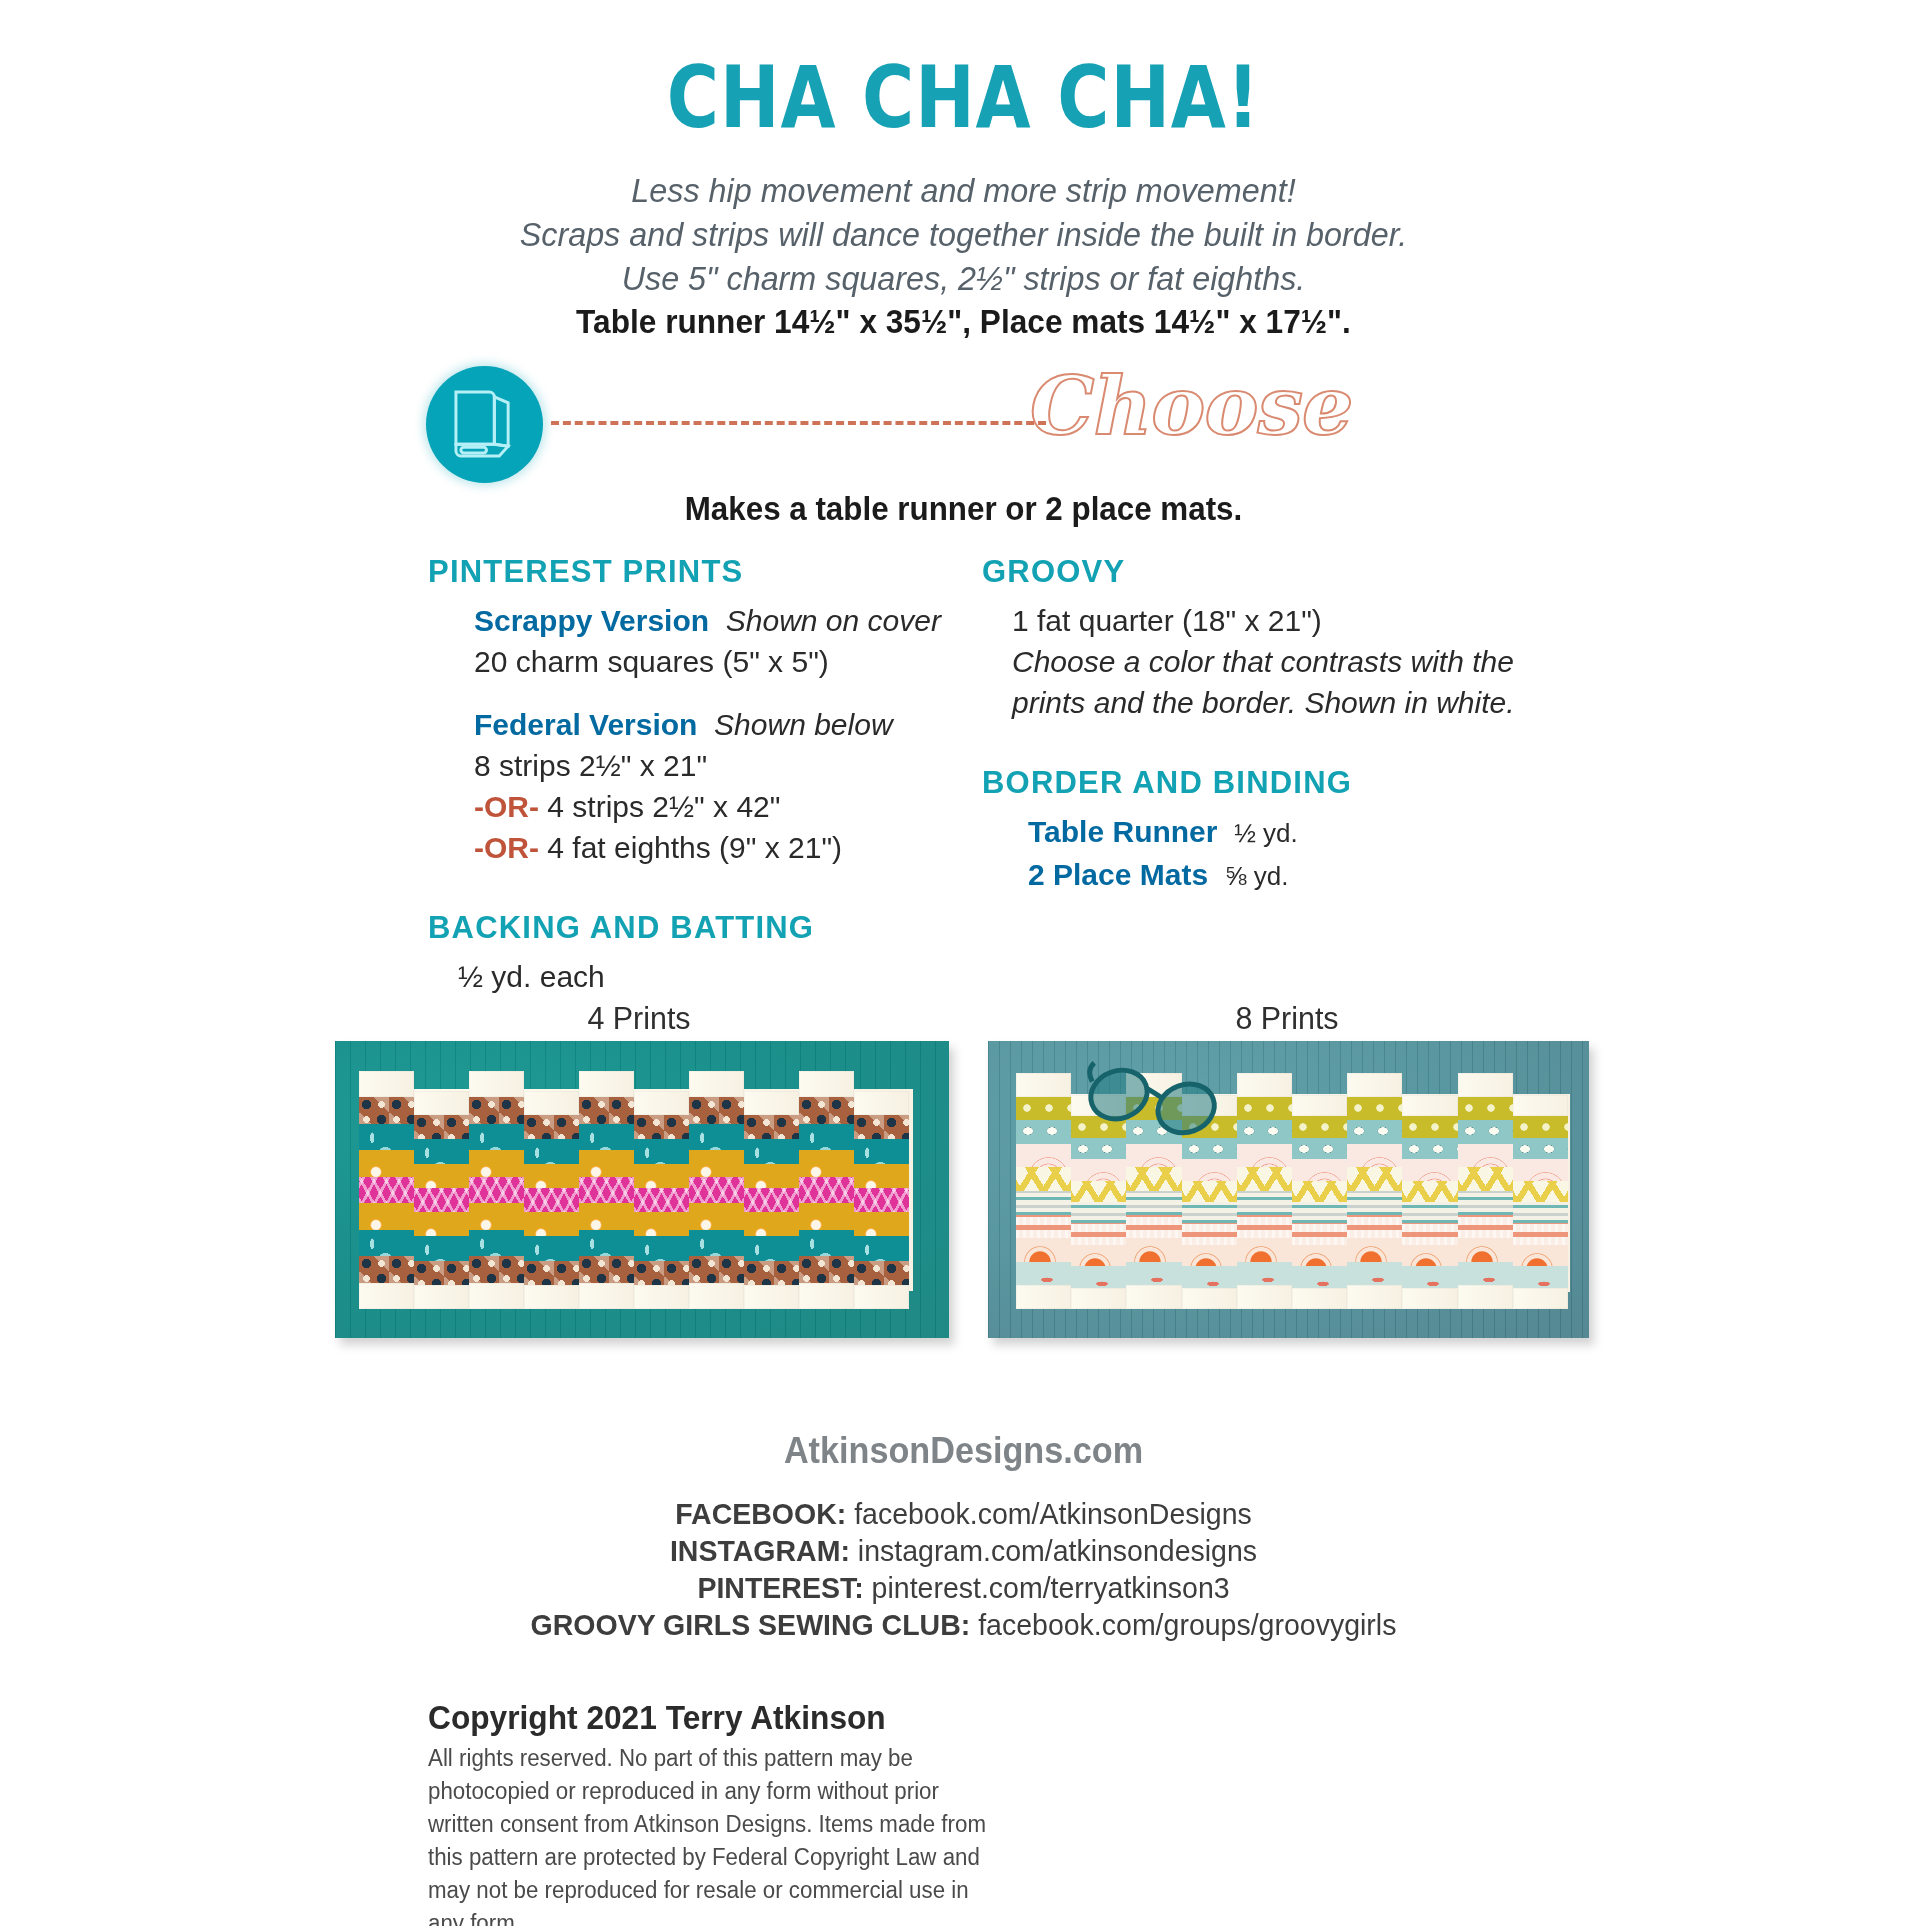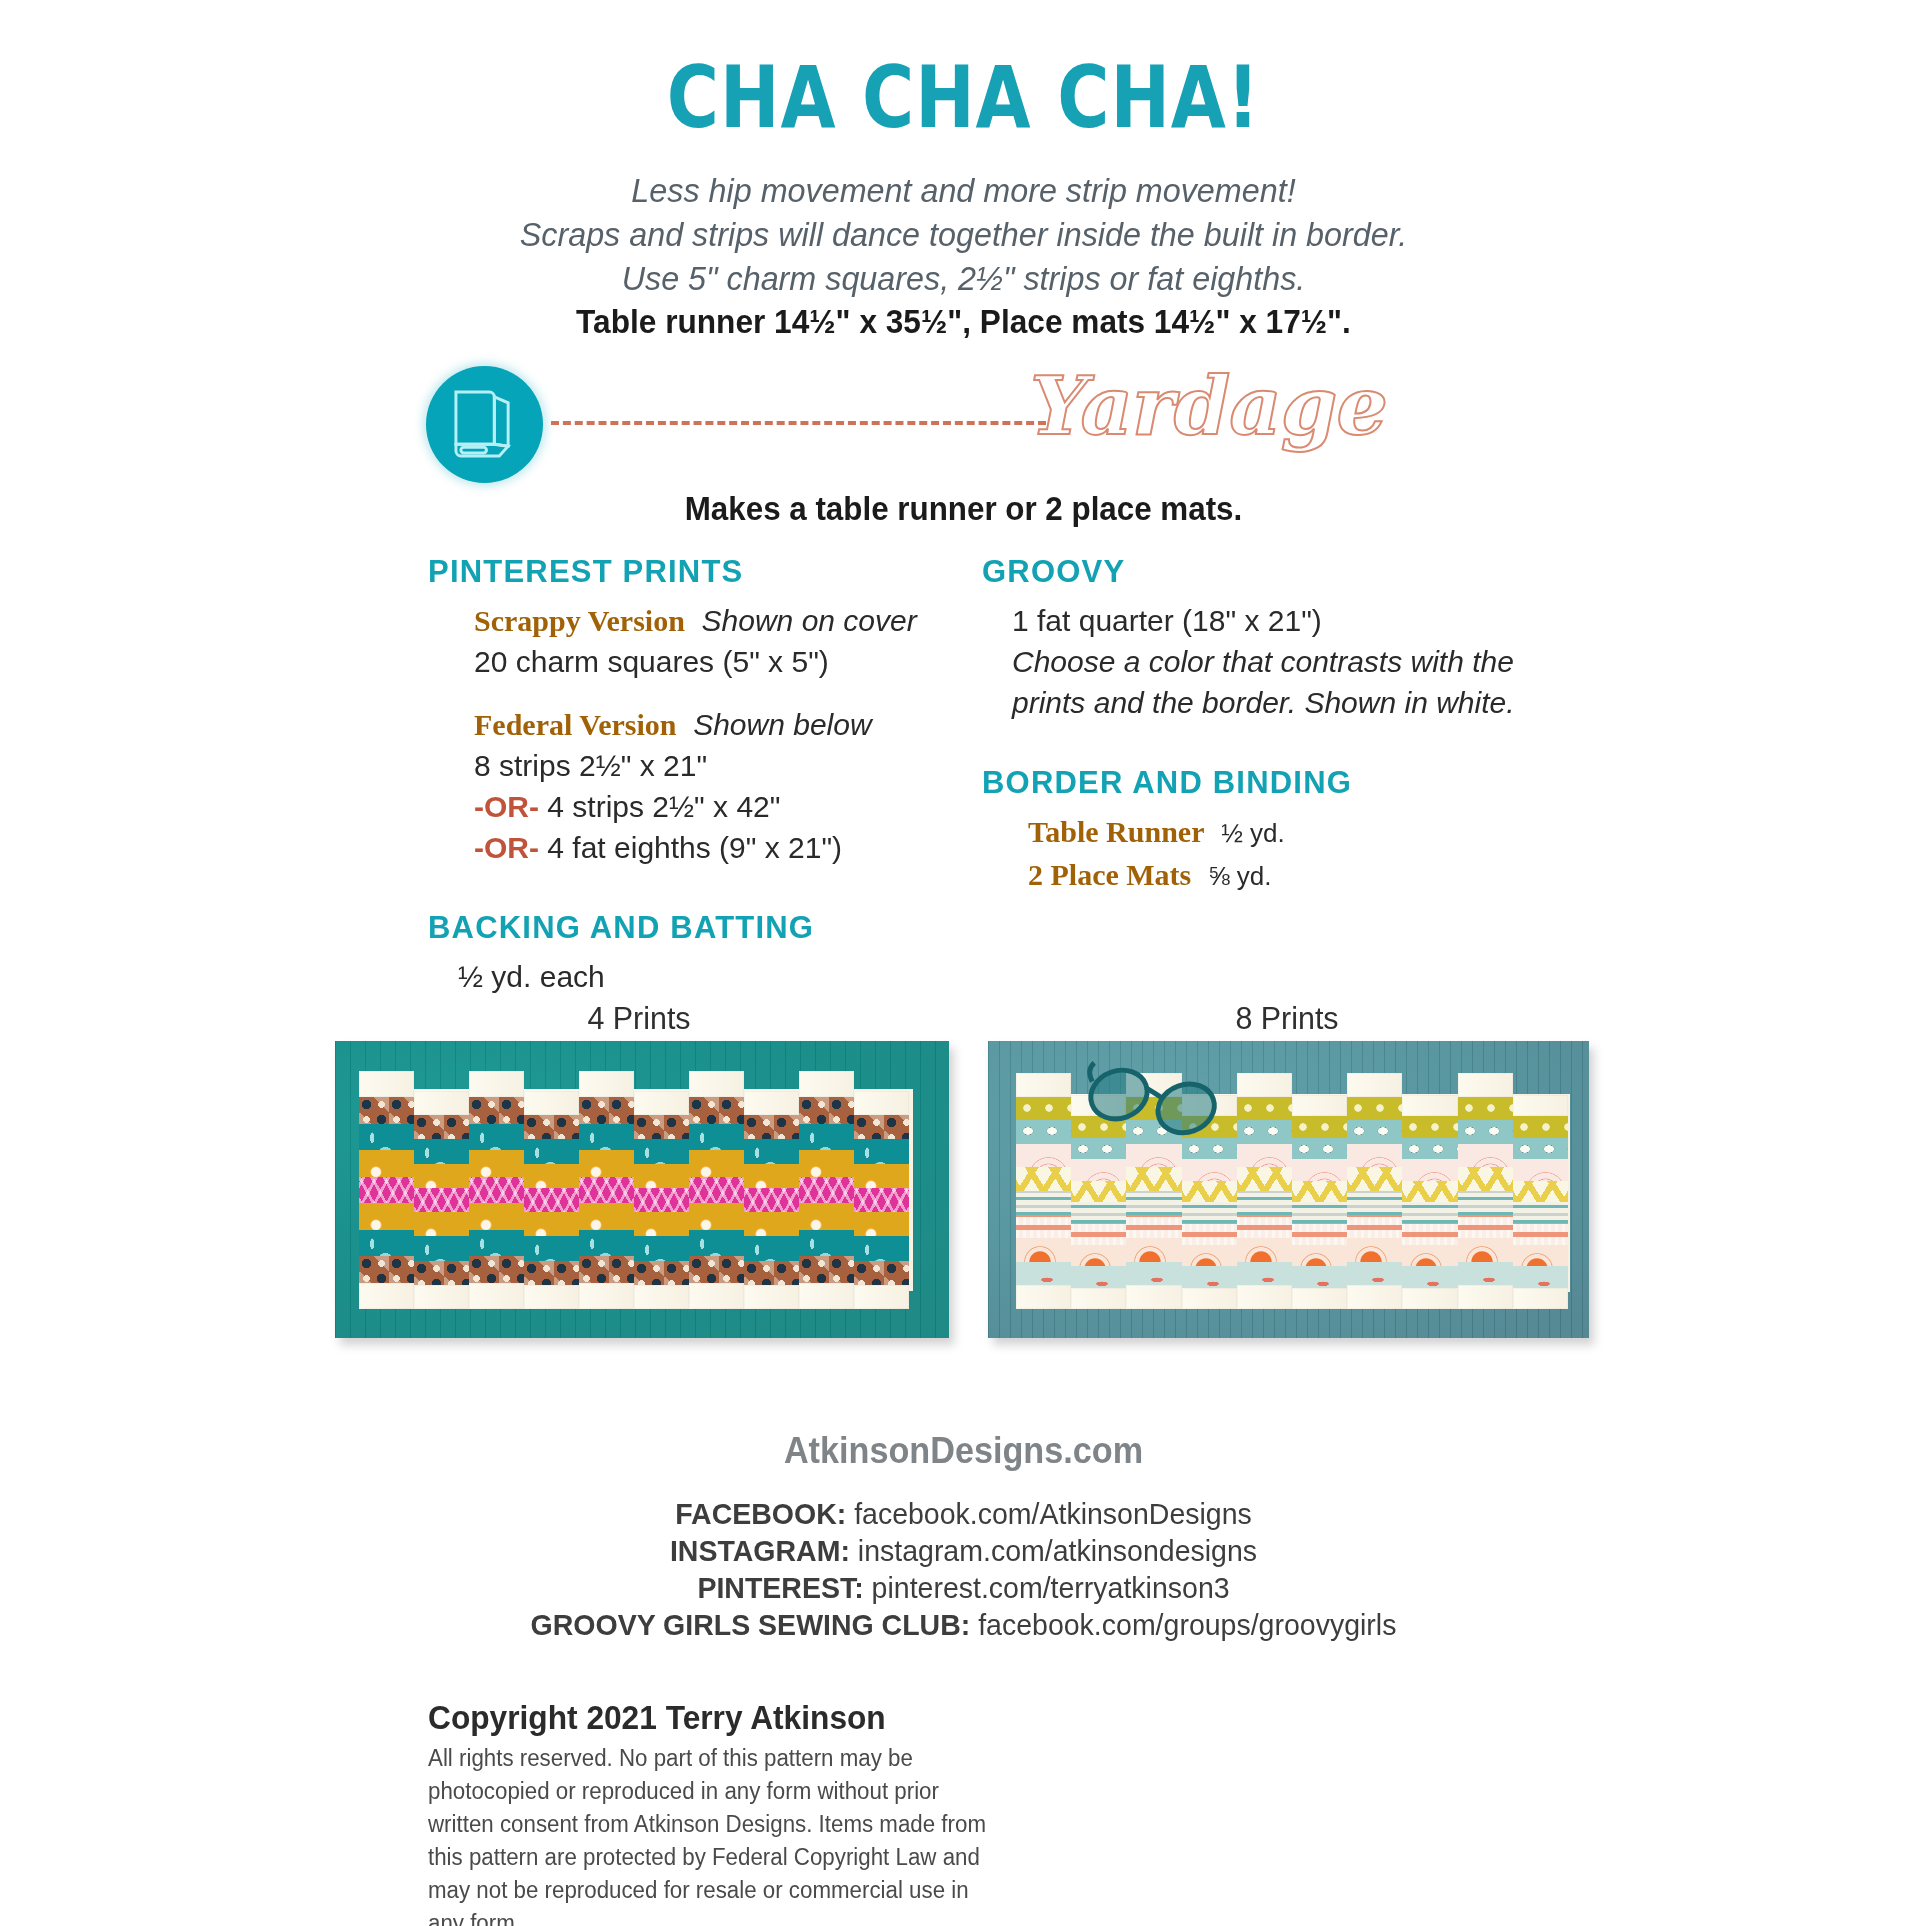--- a/index.html
+++ b/index.html
@@ -67,21 +67,21 @@
   .col-right { left:982px; top:554px; width:554px; }
 
   h3.cat {
     color:#12a2b3; font-size:31px; font-weight:700; letter-spacing:1.2px;
     margin-bottom:10px; white-space:nowrap;
     font-family:"Liberation Sans",sans-serif;
   }
   .indent { padding-left:46px; }
   .indent-sm { padding-left:30px; }
   .line { font-size:30px; color:#2a2a2a; line-height:41px; white-space:nowrap; }
-  .line b { font-weight:700; color:#a16207;font-family:Liberation Serif, serif; }
+  .line b { font-weight:700; color:#0369a1; }
   .line i { font-style:italic; }
   .or { color:#c0543b; font-weight:700; }
   .gap { height:22px; }
   .gap-lg { height:42px; }
   .frac { font-size:26px; }
 
   
   .photo-caption {
     position:absolute; text-align:center; font-size:32px; color:#2f2f2f;
     transform: scaleX(0.95);
@@ -251,21 +251,21 @@
   <div class="sec-head">
     <div class="icon-circle">
       <svg width="65" height="77" viewBox="0 0 66 78" fill="none" stroke="#b6f0f7" stroke-width="3">
         <path d="M4 6 h34 a5 5 0 0 1 5 5 v48 h-39 z"></path>
         <path d="M43 11 l14 6 v44 l-14 -2 z"></path>
         <path d="M4 59 h39 l14 2 l-9 10 h-39 a5 5 0 0 1 -5 -5 z"></path>
         <rect x="9" y="62" width="26" height="6" rx="3"></rect>
       </svg>
     </div>
     <div class="dash-line"></div>
-    <div class="yardage">Yardage</div>
+    <div class="yardage">Choose</div>
   </div>
 
   <div class="makes">Makes a table runner or 2 place mats.</div>
 
   <div class="col col-left">
     <h3 class="cat">PINTEREST PRINTS</h3>
     <div class="indent">
       <div class="line">
         <b>Scrappy Version</b>&nbsp;
         <i>Shown on cover</i>

